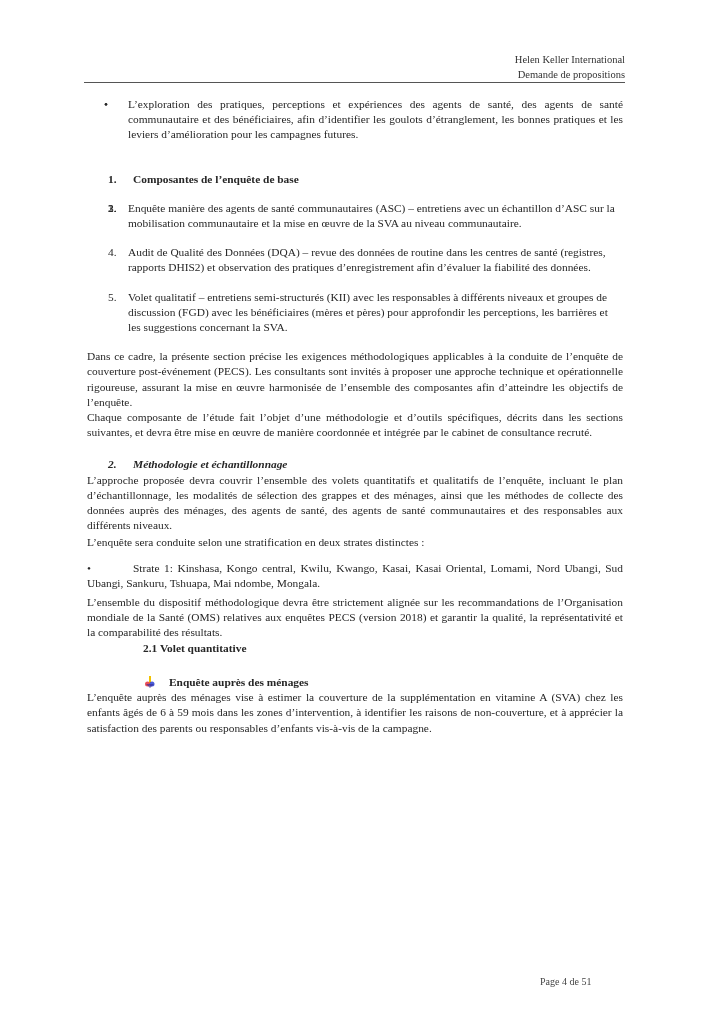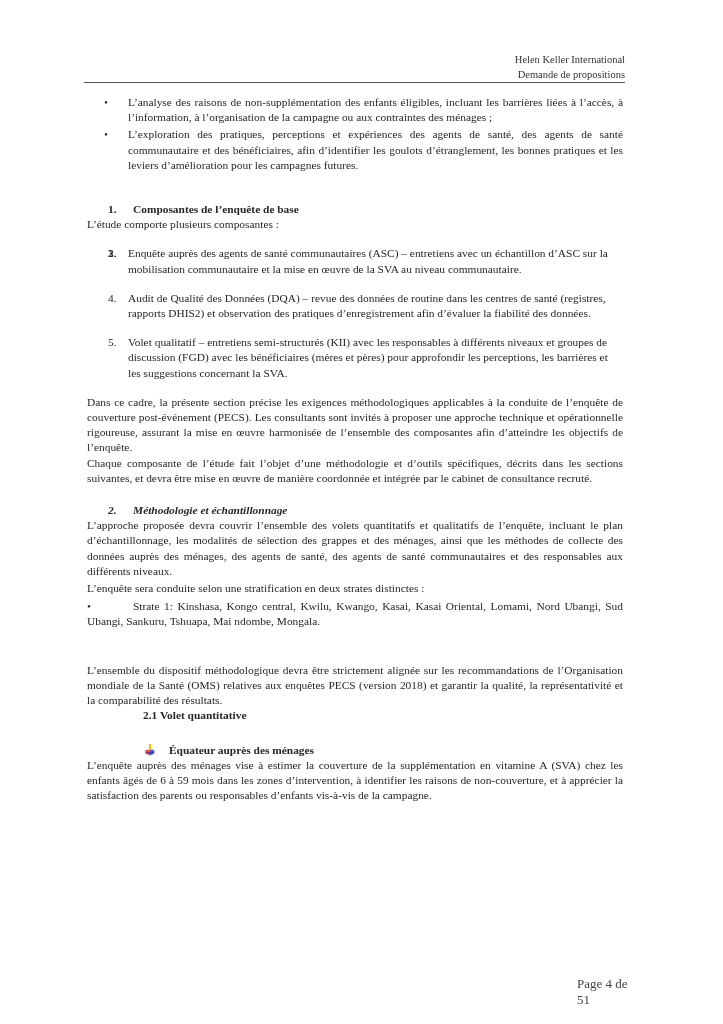--- a/index.html
+++ b/index.html
@@ -16,87 +16,85 @@
   .justify { text-align: justify; }
   .bullets { list-style: none; margin: 0; padding: 0; }
   .bullets li { position: relative; padding-left: 41px; text-align: justify; margin-bottom: 2px; }
   .bullets li .dot { position: absolute; left: 17px; top: 0; }
   .h1 { font-weight: bold; margin-top: 16px; padding-left: 21px; position: relative; }
   .h1 .num { display: inline-block; width: 25px; }
   .olist { list-style: none; margin: 12px 0 0 0; padding: 0; }
   .olist li { position: relative; padding-left: 41px; padding-right: 8px; margin-bottom: 14px; }
   .olist li .n { position: absolute; left: 21px; top: 0; }
   .para-gap { margin-top: 4px; }
-  .strate { position: relative; text-indent: 0; text-align: justify; margin-top: 3px; }
+  .strate { position: relative; text-indent: 0; text-align: justify; margin-top: 10px; }
   .strate .dot { display: inline-block; width: 46px; }
   .h2 { font-weight: bold; padding-left: 56px; }
   .h3 { font-weight: bold; margin-top: 19px; padding-left: 57px; display: flex; align-items: center; }
   .h3 .icon { display: inline-block; width: 12px; height: 12px; margin-right: 13px; position: relative; }
-  .footer { position: absolute; left: 540px; top: 976px; font-size: 13px; color: #444; margin-left: 37px; }
+  .footer { position: absolute; left: 540px; top: 976px; font-size: 10px; color: #444; }
 </style>
 </head>
 <body>
 
 <div class="page">
 
   <div class="header">
     <div>Helen Keller International</div>
     <div>Demande de propositions</div>
   </div>
   <div class="header-rule"></div>
 
   <div class="content">
 
     <ul class="bullets">
       <li>
         <span class="dot">•</span>
-        <span>L’analyse des raisons de non-supplémentation des enfants éligibles, incluant les barrières liées à l’accès, à l’information, à l’organisation de la campagne ou aux contraintes des ménages ;</span>
       </li>
       <li>
         <span class="dot">•</span>
         <span>L’exploration des pratiques, perceptions et expériences des agents de santé, des agents de santé communautaire et des bénéficiaires, afin d’identifier les goulots d’étranglement, les bonnes pratiques et les leviers d’amélioration pour les campagnes futures.</span>
       </li>
     </ul>
 
     <div class="h1" style="margin-top:29px;">
       <span class="num">1.</span><span>Composantes de l’enquête de base</span>
     </div>
-    <p>L’étude comporte plusieurs composantes :</p>
 
     <ol class="olist">
       <li><span class="n">1.</span></li>
       <li><span class="n">2.</span></li>
-      <li><span class="n">3.</span><span>Enquête auprès des agents de santé communautaires (ASC) – entretiens avec un échantillon d’ASC sur la mobilisation communautaire et la mise en œuvre de la SVA au niveau communautaire.</span></li>
+      <li><span class="n">3.</span><span>Enquête manière des agents de santé communautaires (ASC) – entretiens avec un échantillon d’ASC sur la mobilisation communautaire et la mise en œuvre de la SVA au niveau communautaire.</span></li>
       <li><span class="n">4.</span><span>Audit de Qualité des Données (DQA) – revue des données de routine dans les centres de santé (registres, rapports DHIS2) et observation des pratiques d’enregistrement afin d’évaluer la fiabilité des données.</span></li>
       <li><span class="n">5.</span><span>Volet qualitatif – entretiens semi-structurés (KII) avec les responsables à différents niveaux et groupes de discussion (FGD) avec les bénéficiaires (mères et pères) pour approfondir les perceptions, les barrières et les suggestions concernant la SVA.</span></li>
     </ol>
 
     <p class="justify para-gap">Dans ce cadre, la présente section précise les exigences méthodologiques applicables à la conduite de l’enquête de couverture post-événement (PECS). Les consultants sont invités à proposer une approche technique et opérationnelle rigoureuse, assurant la mise en œuvre harmonisée de l’ensemble des composantes afin d’atteindre les objectifs de l’enquête.</p>
     <p class="justify">Chaque composante de l’étude fait l’objet d’une méthodologie et d’outils spécifiques, décrits dans les sections suivantes, et devra être mise en œuvre de manière coordonnée et intégrée par le cabinet de consultance recruté.</p>
 
     <div class="h1" style="margin-top:17px;font-style:italic;">
       <span class="num">2.</span><span>Méthodologie et échantillonnage</span>
     </div>
     <p class="justify">L’approche proposée devra couvrir l’ensemble des volets quantitatifs et qualitatifs de l’enquête, incluant le plan d’échantillonnage, les modalités de sélection des grappes et des ménages, ainsi que les méthodes de collecte des données auprès des ménages, des agents de santé, des agents de santé communautaires et des responsables aux différents niveaux.</p>
     <p style="margin-top:2px;"> L’enquête sera conduite selon une stratification en deux strates distinctes :</p>
 
     <p class="strate"><span class="dot">•</span><span>Strate 1: Kinshasa, Kongo central, Kwilu, Kwango, Kasai, Kasai Oriental, Lomami, Nord Ubangi, Sud Ubangi, Sankuru, Tshuapa, Mai ndombe, Mongala.</span></p>
 
-    <p class="justify" style="margin-top:33px;">L’ensemble du dispositif méthodologique  devra être strictement alignée sur les recommandations de l’Organisation mondiale de la Santé (OMS) relatives aux enquêtes PECS (version 2018) et garantir la qualité, la représentativité et la comparabilité des résultats.</p>
+    <p class="justify" style="margin-top:4px;">L’ensemble du dispositif méthodologique  devra être strictement alignée sur les recommandations de l’Organisation mondiale de la Santé (OMS) relatives aux enquêtes PECS (version 2018) et garantir la qualité, la représentativité et la comparabilité des résultats.</p>
 
     <div class="h2">2.1  Volet quantitative</div>
 
     <div class="h3">
       <span class="icon">
         <svg width="12" height="12" viewBox="0 0 12 12">
           <rect x="5" y="0" width="2" height="7" fill="#f2c200"></rect>
           <circle cx="3.5" cy="8" r="2.5" fill="#e8303a" opacity="0.85"></circle>
           <circle cx="8" cy="8" r="2.5" fill="#2a3ed0" opacity="0.85"></circle>
           <polygon points="2,8 10,8 6,12" fill="#3a2f9a" opacity="0.7"></polygon>
         </svg>
       </span>
-      <span>Équateur auprès des ménages</span>
+      <span>Enquête auprès des ménages</span>
     </div>
     <p class="justify">L’enquête auprès des ménages vise à estimer la couverture de la supplémentation en vitamine A (SVA) chez les enfants âgés de 6 à 59 mois dans les zones d’intervention, à identifier les raisons de non-couverture, et à apprécier la satisfaction des parents ou responsables d’enfants vis-à-vis de la campagne.</p>
   </div>
 
   <div class="footer">Page 4 de 51</div>
 </div>
 
 </body></html>

